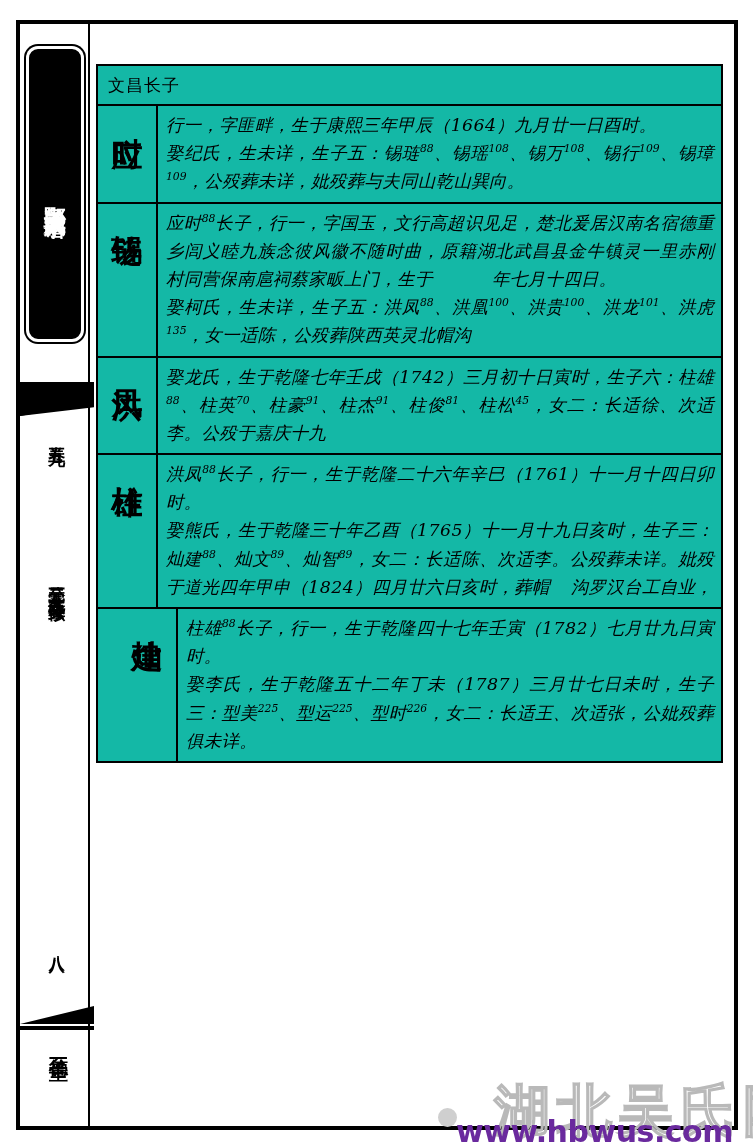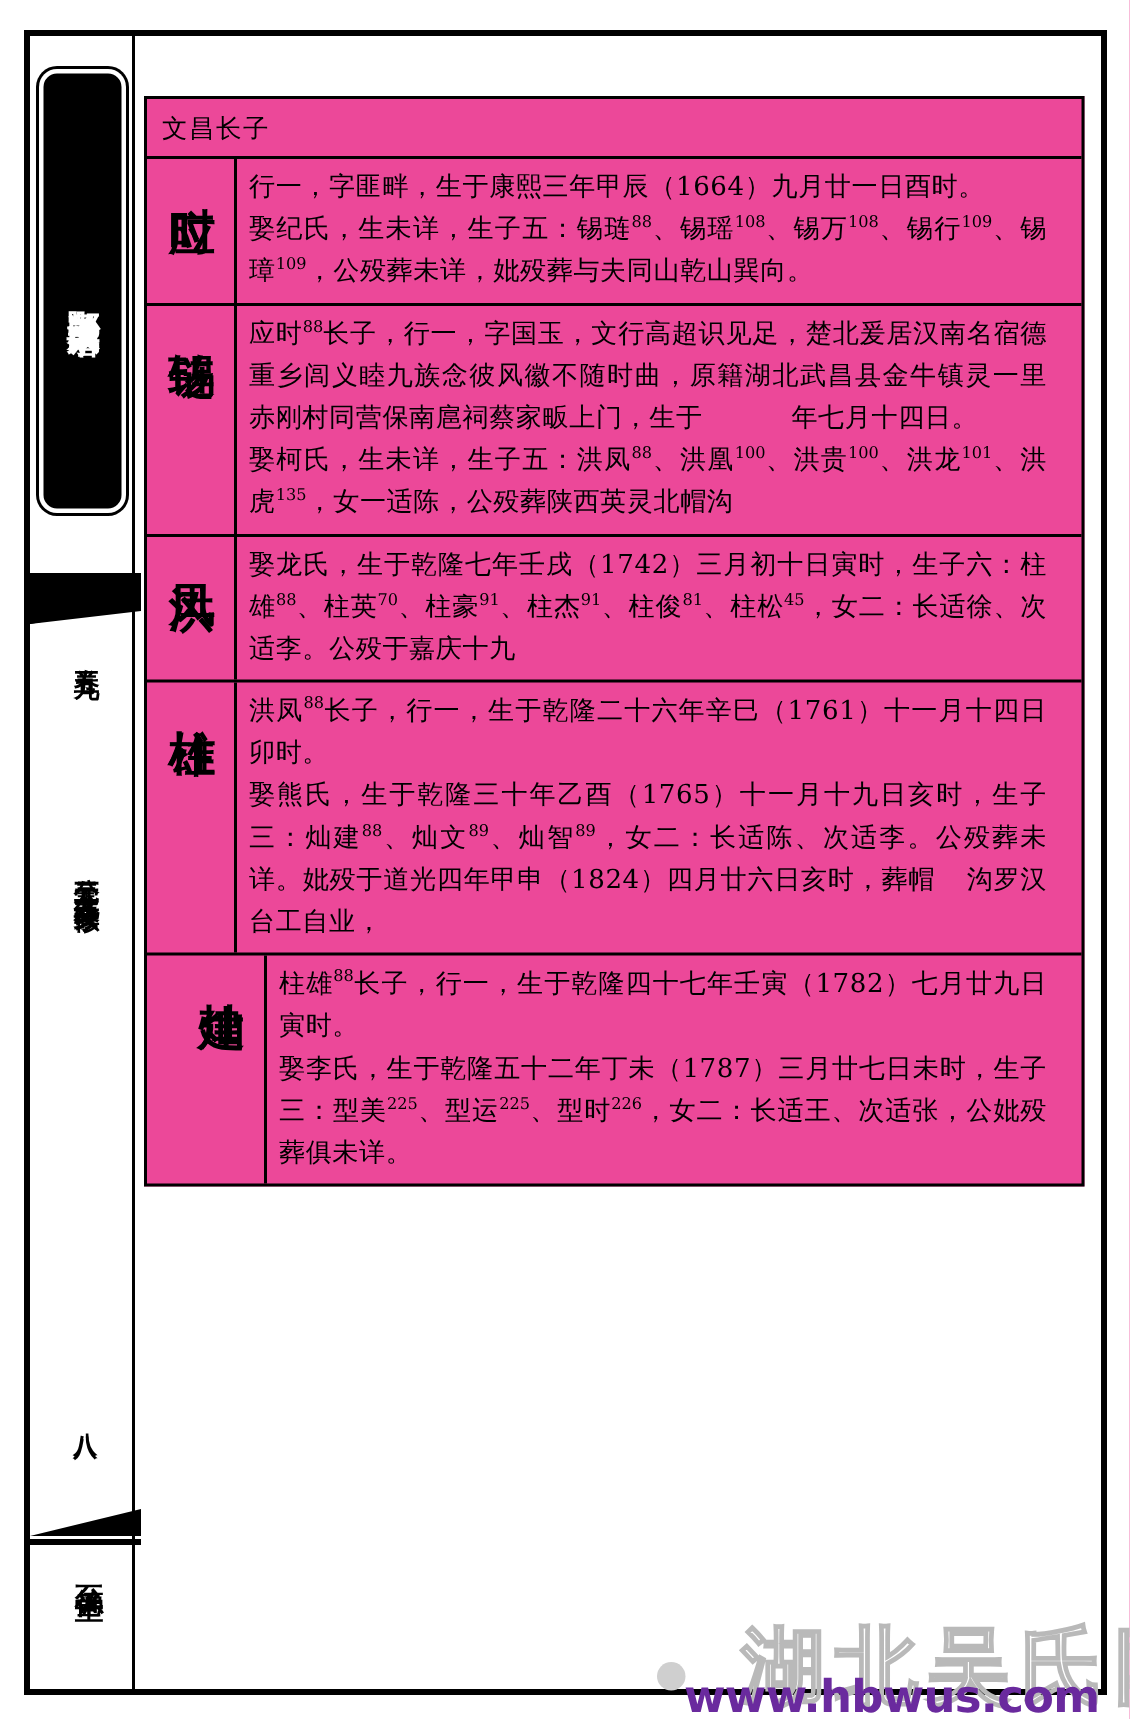--- a/index.html
+++ b/index.html
@@ -115,21 +115,21 @@
     width: 100%; height: 4px; background:#000;
   }
   #spine-hall { left: 24px; top: 1018px; height: 92px; font-size: 19px; font-weight: 700; }
 
   
   #table {
     position: absolute;
     left: 96px; top: 64px;
     width: 627px;
     border: 2px solid #000;
-    background: #ec4899;
+    background: #14b8a6;
   }
   .hdr-row {
     border-bottom: 2px solid #000;
     padding: 8px 10px 7px 10px;
     font-size: 17px;
     letter-spacing: 1px;
     font-family: "DejaVu Sans", "Liberation Sans", sans-serif;
     color: #000;
   }
   .entry {
@@ -154,28 +154,29 @@
     text-orientation: upright;
     font-size: 31px;
     line-height: 1.07;
     font-weight: 700;
     letter-spacing: 0px;
     font-family: "DejaVu Sans", "Liberation Sans", sans-serif;
     color: #000;
   }
   .body-cell {
     flex: 1 1 auto;
-    padding: 5px 23px 6px 8px;
+    padding: 5px 7px 6px 8px;
     font-size: 17.4px;
     line-height: 1.62;
     letter-spacing: 0.4px;
     color: #000;
     text-align: justify;
     text-justify: inter-character;
     font-family: "DejaVu Serif", "Liberation Serif", serif;
+    font-style: italic;
   }
   .body-cell p { margin: 0; }
   .body-cell sup {
     font-size: 0.62em;
     vertical-align: super;
     line-height: 0;
     letter-spacing: 0;
     font-family: "DejaVu Serif", "Liberation Serif", serif;
   }
   .gap { display: inline-block; width: 3.4em; }

